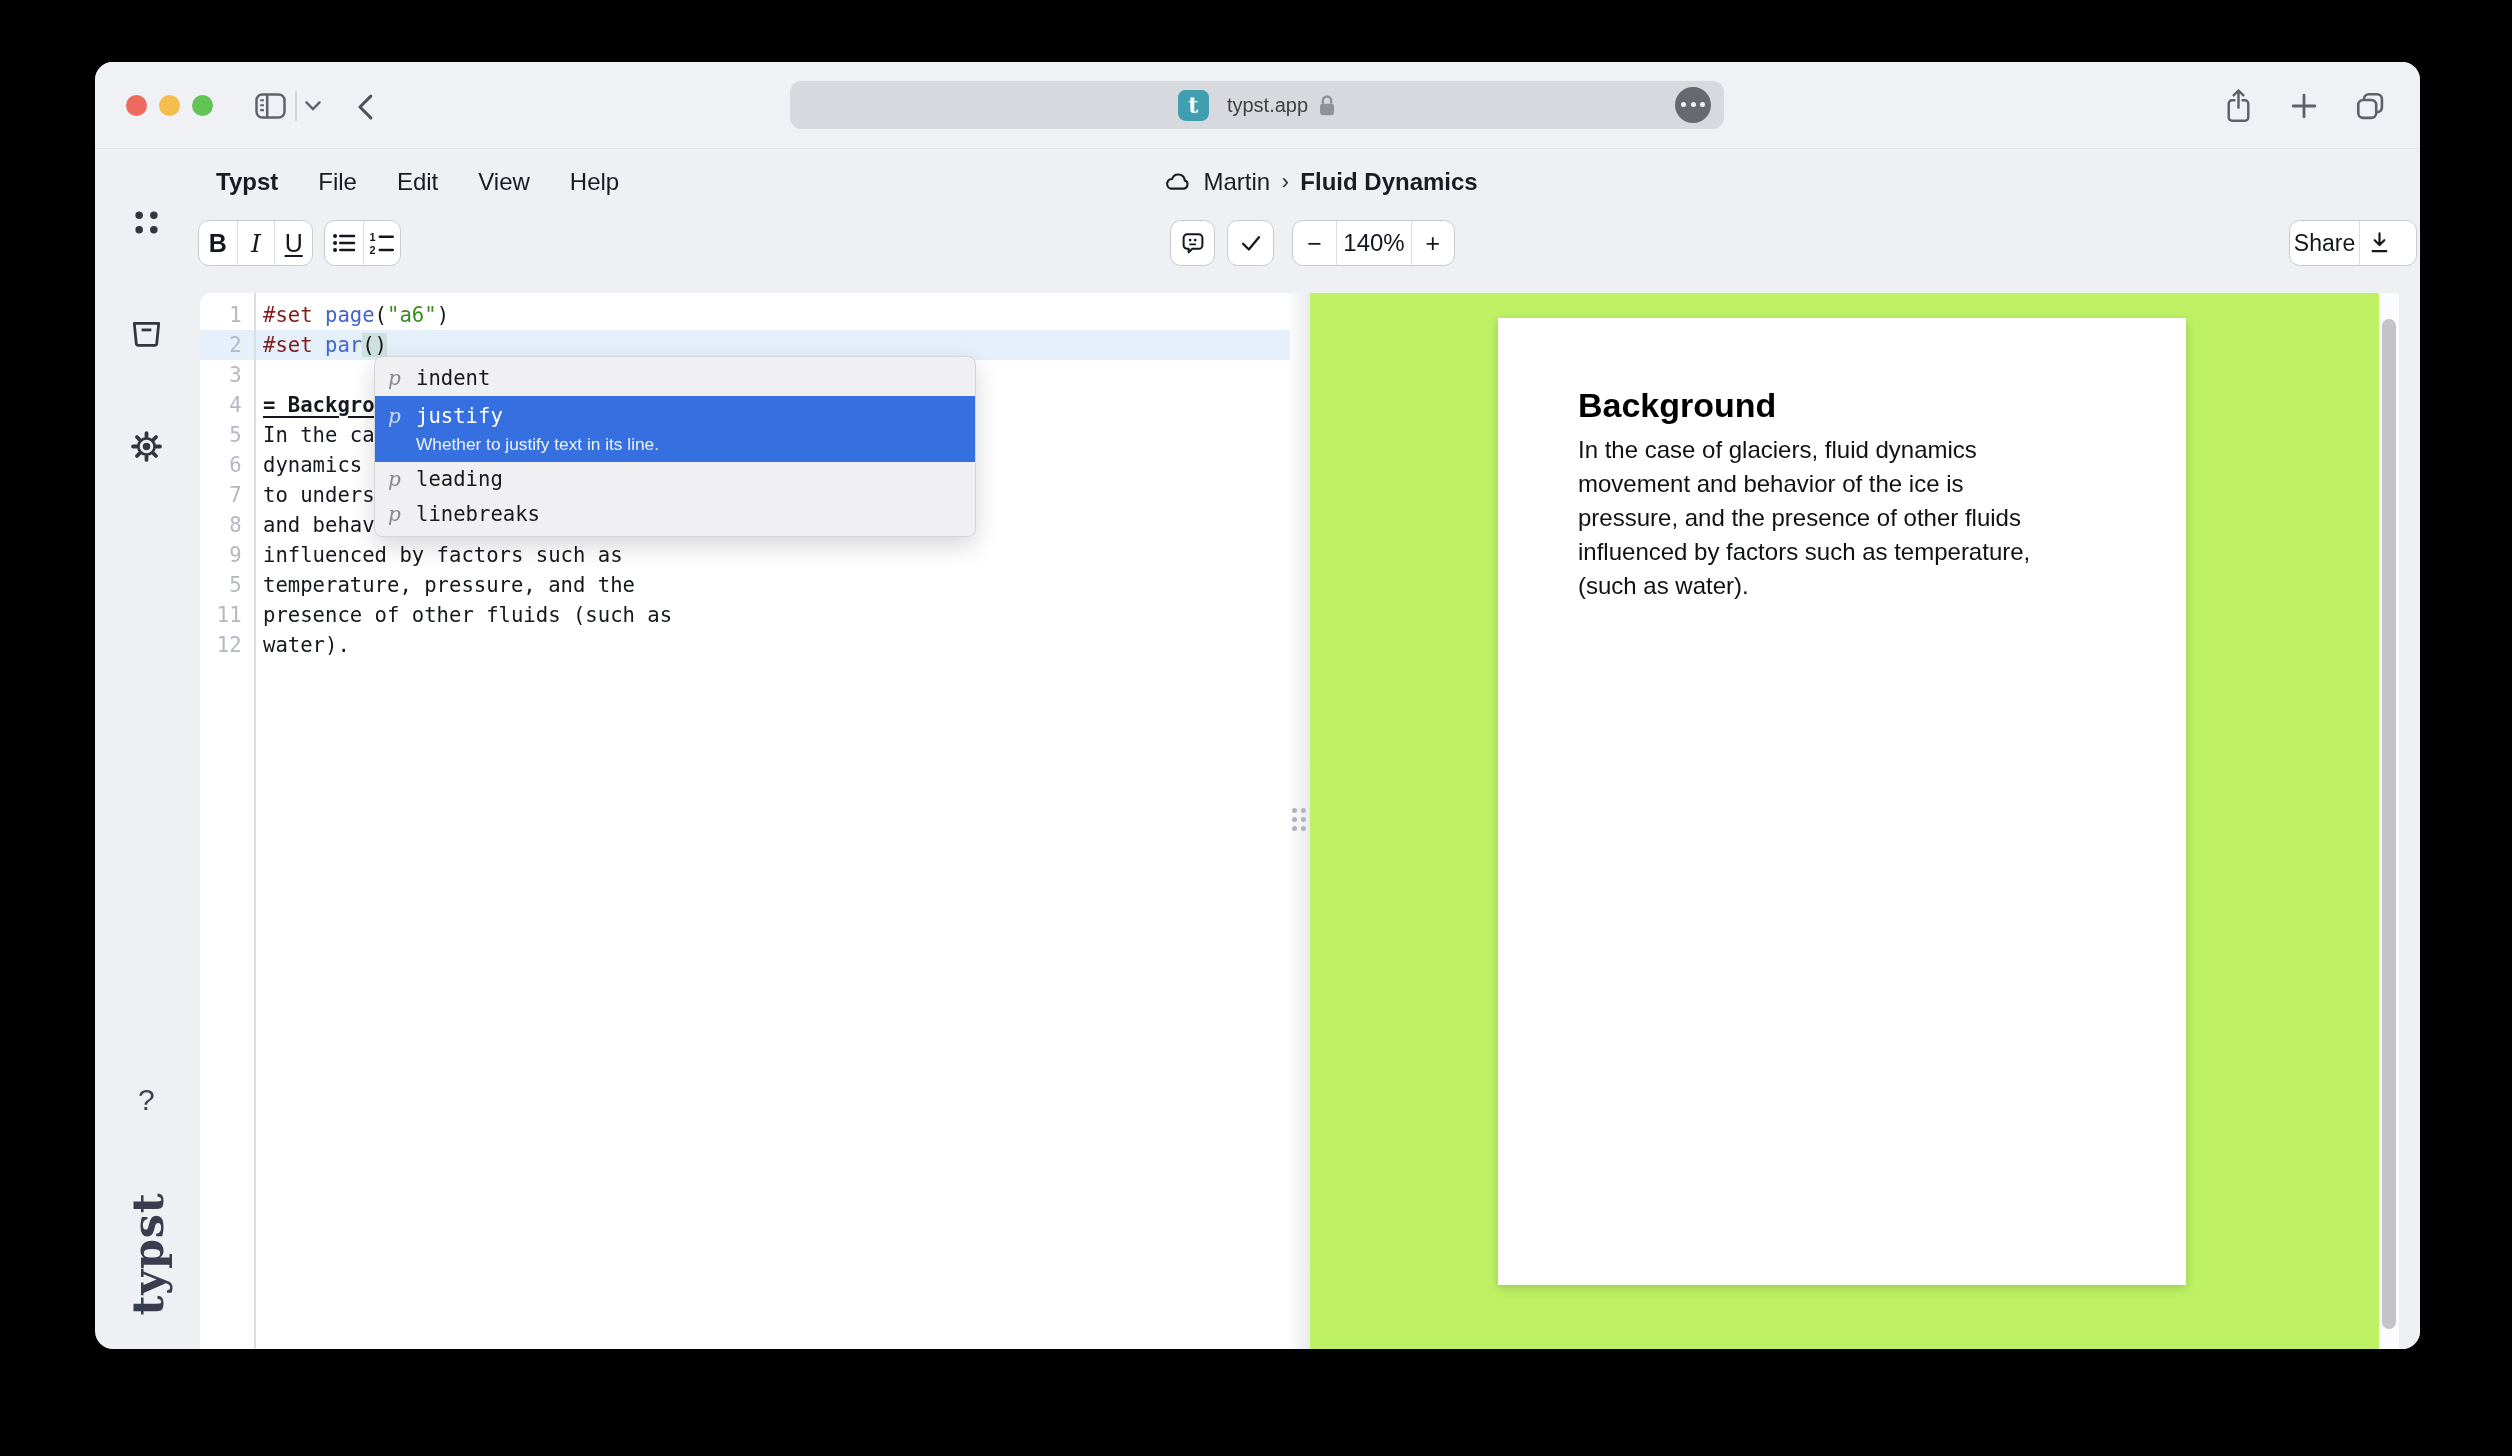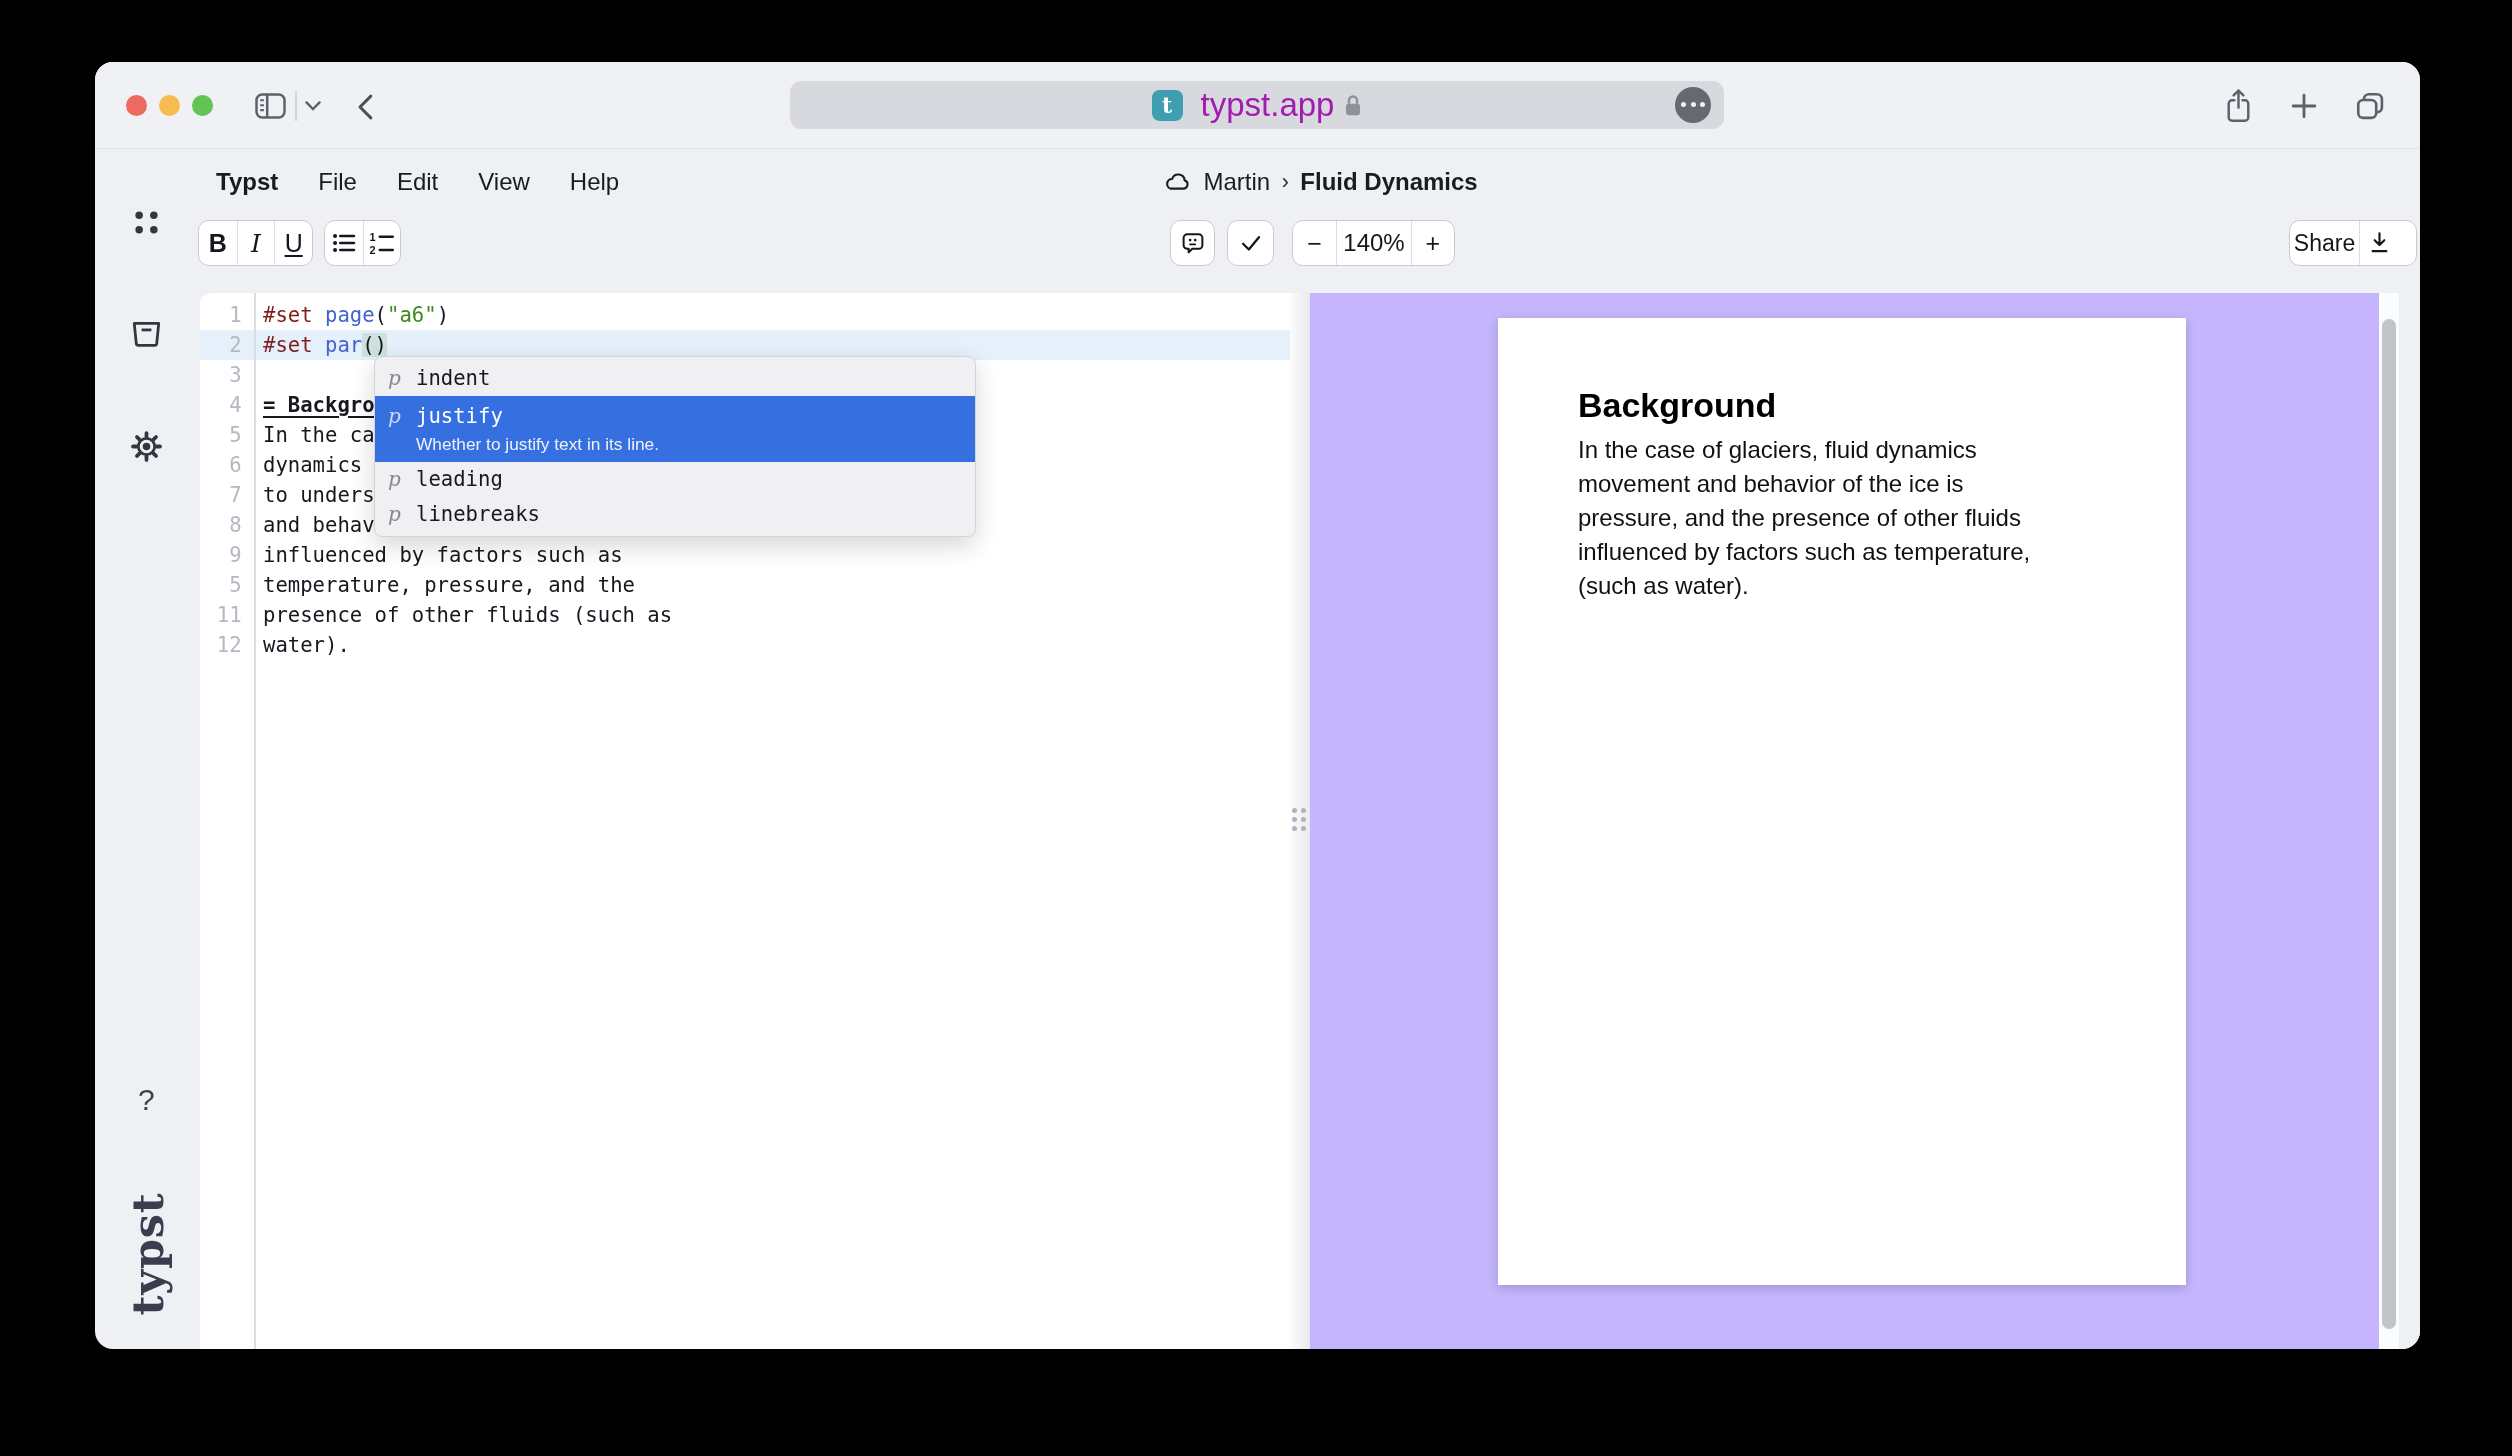--- a/index.html
+++ b/index.html
@@ -17,21 +17,21 @@
   .tl.yellow { left:64px; background:#f5bd4f; }
   .tl.green { left:97px; background:#61c454; }
   .tbicon { position:absolute; color:#5d616c; }
   .tbsep { position:absolute; left:200px; top:29px; width:1.6px; height:30px; background:#d4d5da; }
   .addressbar { position:absolute; left:695px; top:19px; width:934px; height:48px;
                 background:#d8d9de; border-radius:11.5px; display:flex; align-items:center;
                 justify-content:center; gap:10px; }
   .favicon { width:31px; height:31px; border-radius:7.4px; background:#3f9fb0; color:#fff;
              font-family:"DejaVu Serif", serif; font-weight:bold; font-size:22px;
              display:flex; align-items:center; justify-content:center; }
-  .host { font-size:33px; color:#a21caf;margin-left:8px; }
+  .host { font-size:20px; color:#404040;margin-left:8px; }
   .ellipsis-btn { position:absolute; right:13px; top:5.8px; width:36px; height:36px; border-radius:50%;
                   background:#66696f; display:flex; align-items:center; justify-content:center; gap:4.1px; }
   .ellipsis-btn i { width:5px; height:5px; border-radius:50%; background:#f2f2f4; }
 
   
   .menubar { position:absolute; left:0; top:87px; width:100%; height:66px; }
   .menuitems { position:absolute; left:121px; top:0; height:66px; display:flex; align-items:center; gap:40px;
                font-size:24px; color:#191b22; }
   .menuitems .app { font-weight:bold; }
   .breadcrumb { position:absolute; left:1067px; top:0; height:66px; display:flex; align-items:center;
@@ -88,21 +88,21 @@
   .ac-item.selected .ac-label { color:#fff; }
   .ac-desc { margin-left:28px; font-size:17.3px; color:#eef2fc; margin-top:2.5px; }
 
   
   .pane-divider { position:absolute; left:1194px; top:231px; width:20.6px; bottom:0;
                   background:linear-gradient(90deg,#fdfdfe,#e9eaee); }
   .drag-handle { position:absolute; left:3.3px; top:515px; width:14px; height:24px; }
   .drag-handle i { position:absolute; width:5px; height:5px; border-radius:50%; background:#b0b3bd; }
 
   
-  .preview { position:absolute; left:1215px; top:231px; width:1069px; bottom:0; background:#c4b5fd; }
+  .preview { position:absolute; left:1215px; top:231px; width:1069px; bottom:0; background:#bef264; }
   .page { position:absolute; left:188px; top:25px; width:688px; height:967px; background:#fff;
           box-shadow:0 2.5px 10px rgba(0,0,0,.18); }
   .page-heading { position:absolute; left:80px; top:68px; font-size:34px; font-weight:bold; color:#000; }
   .page-body { position:absolute; left:80px; top:115px; width:561px; font-size:24px;
                line-height:34px; color:#101114; }
 
   .scroll-track { position:absolute; left:2284px; top:231px; width:20px; bottom:0; background:#fbfcfd; }
   .right-margin { position:absolute; left:2304px; top:231px; width:21.4px; bottom:0; background:#eff0f4; }
   .scroll-thumb { position:absolute; left:2287px; top:257px; width:14px; height:1010px;
                   border-radius:7.4px; background:#c3c4c8; }

